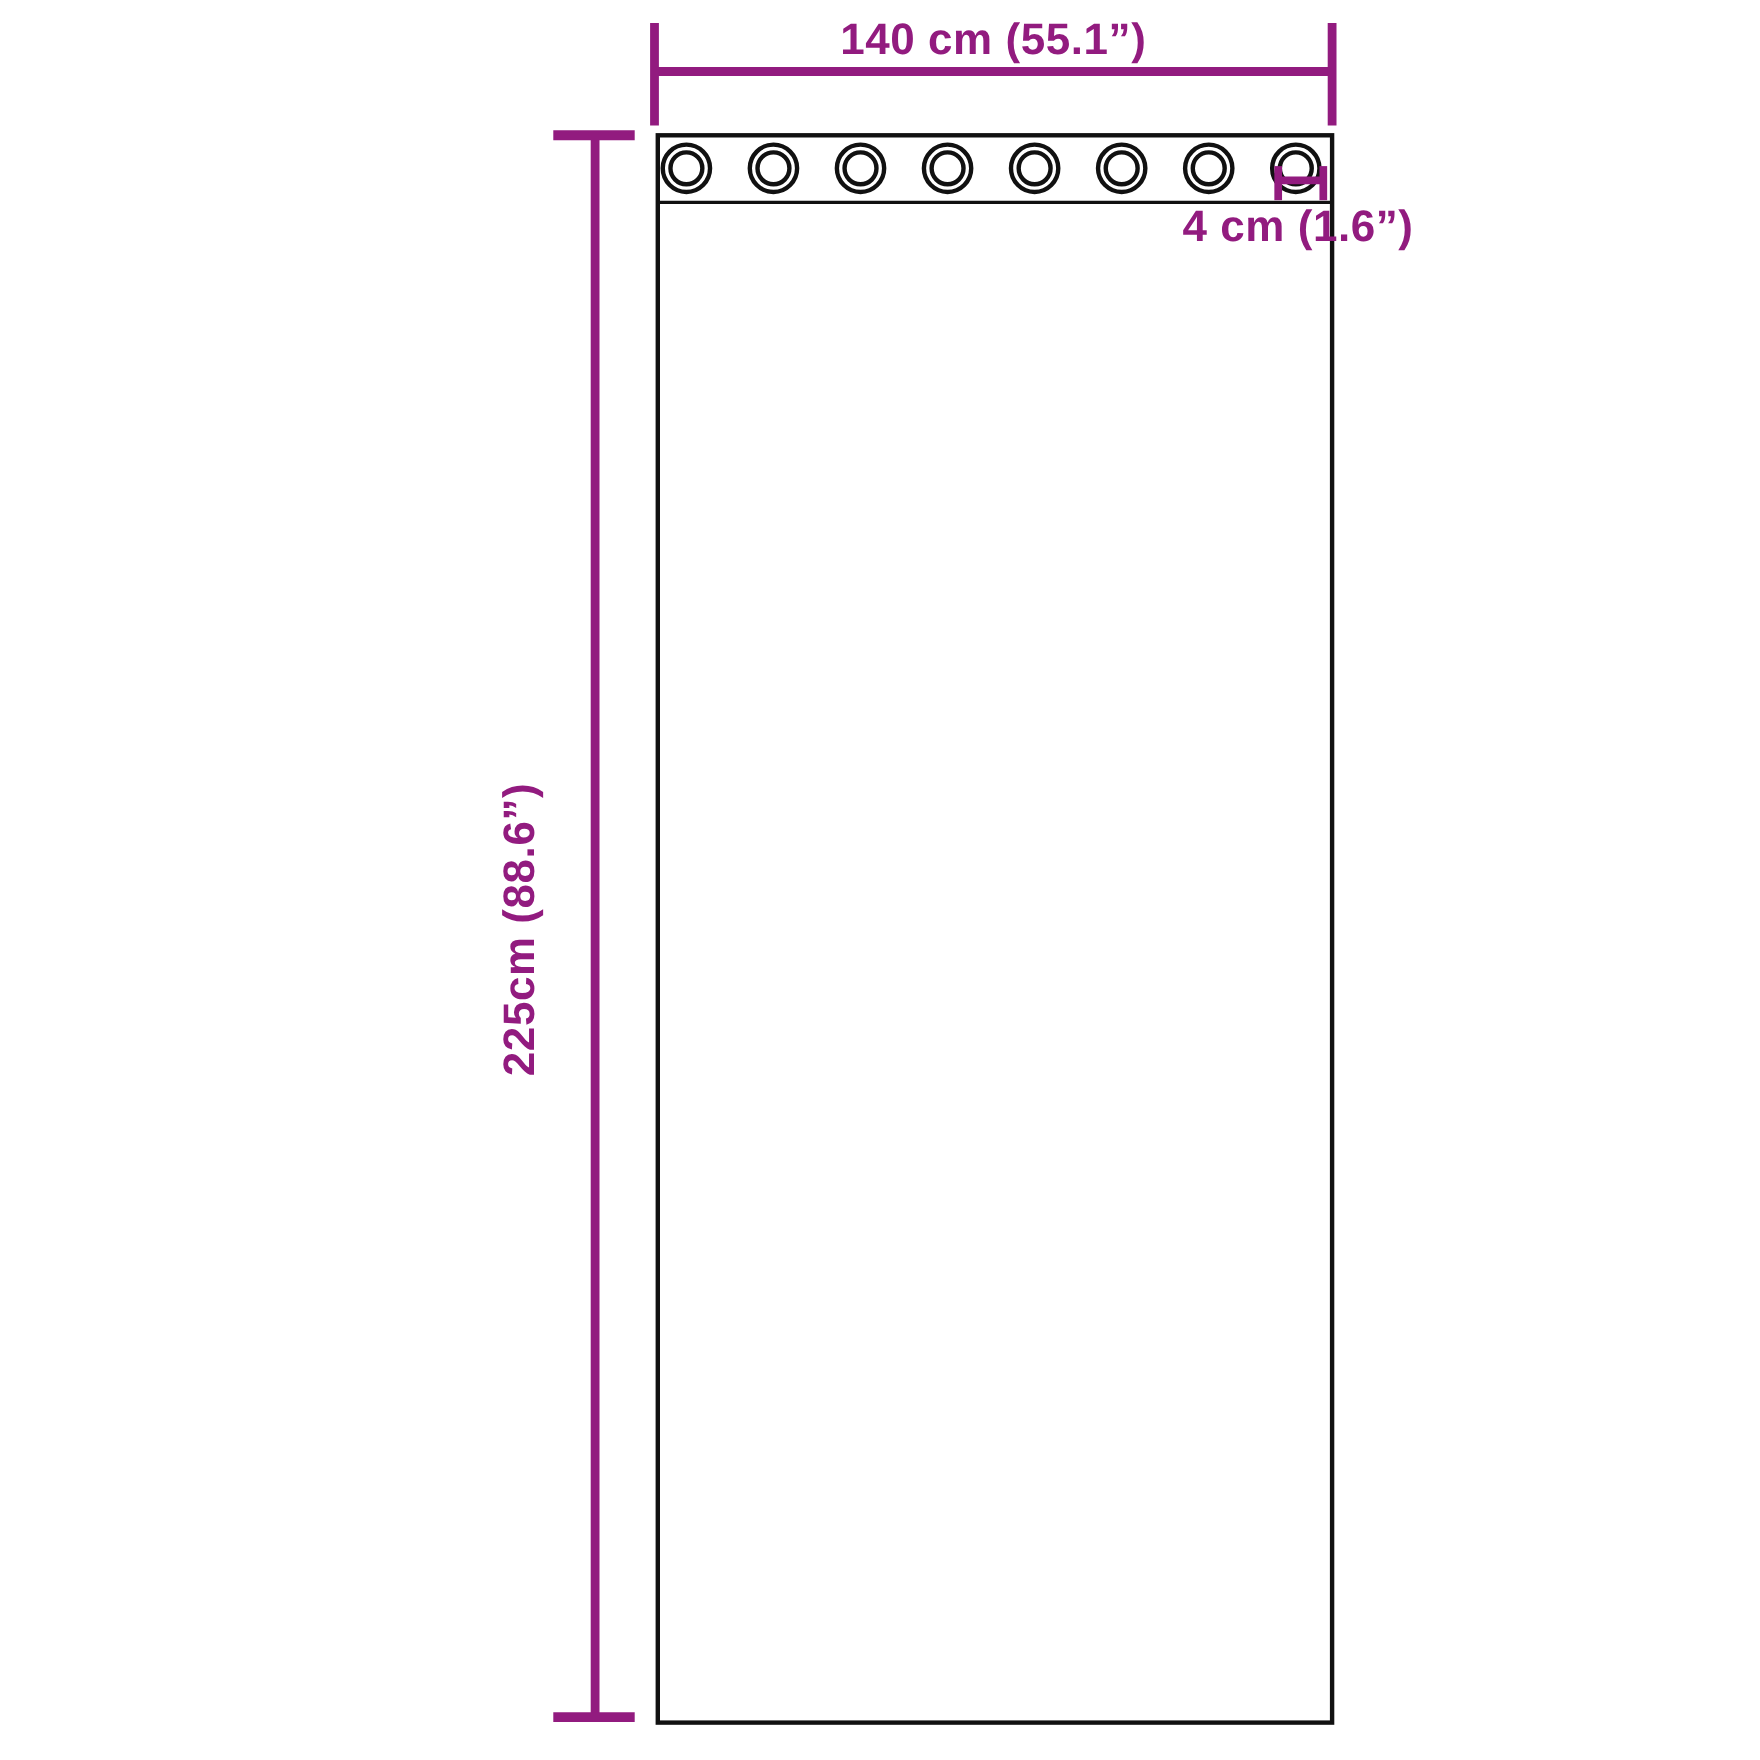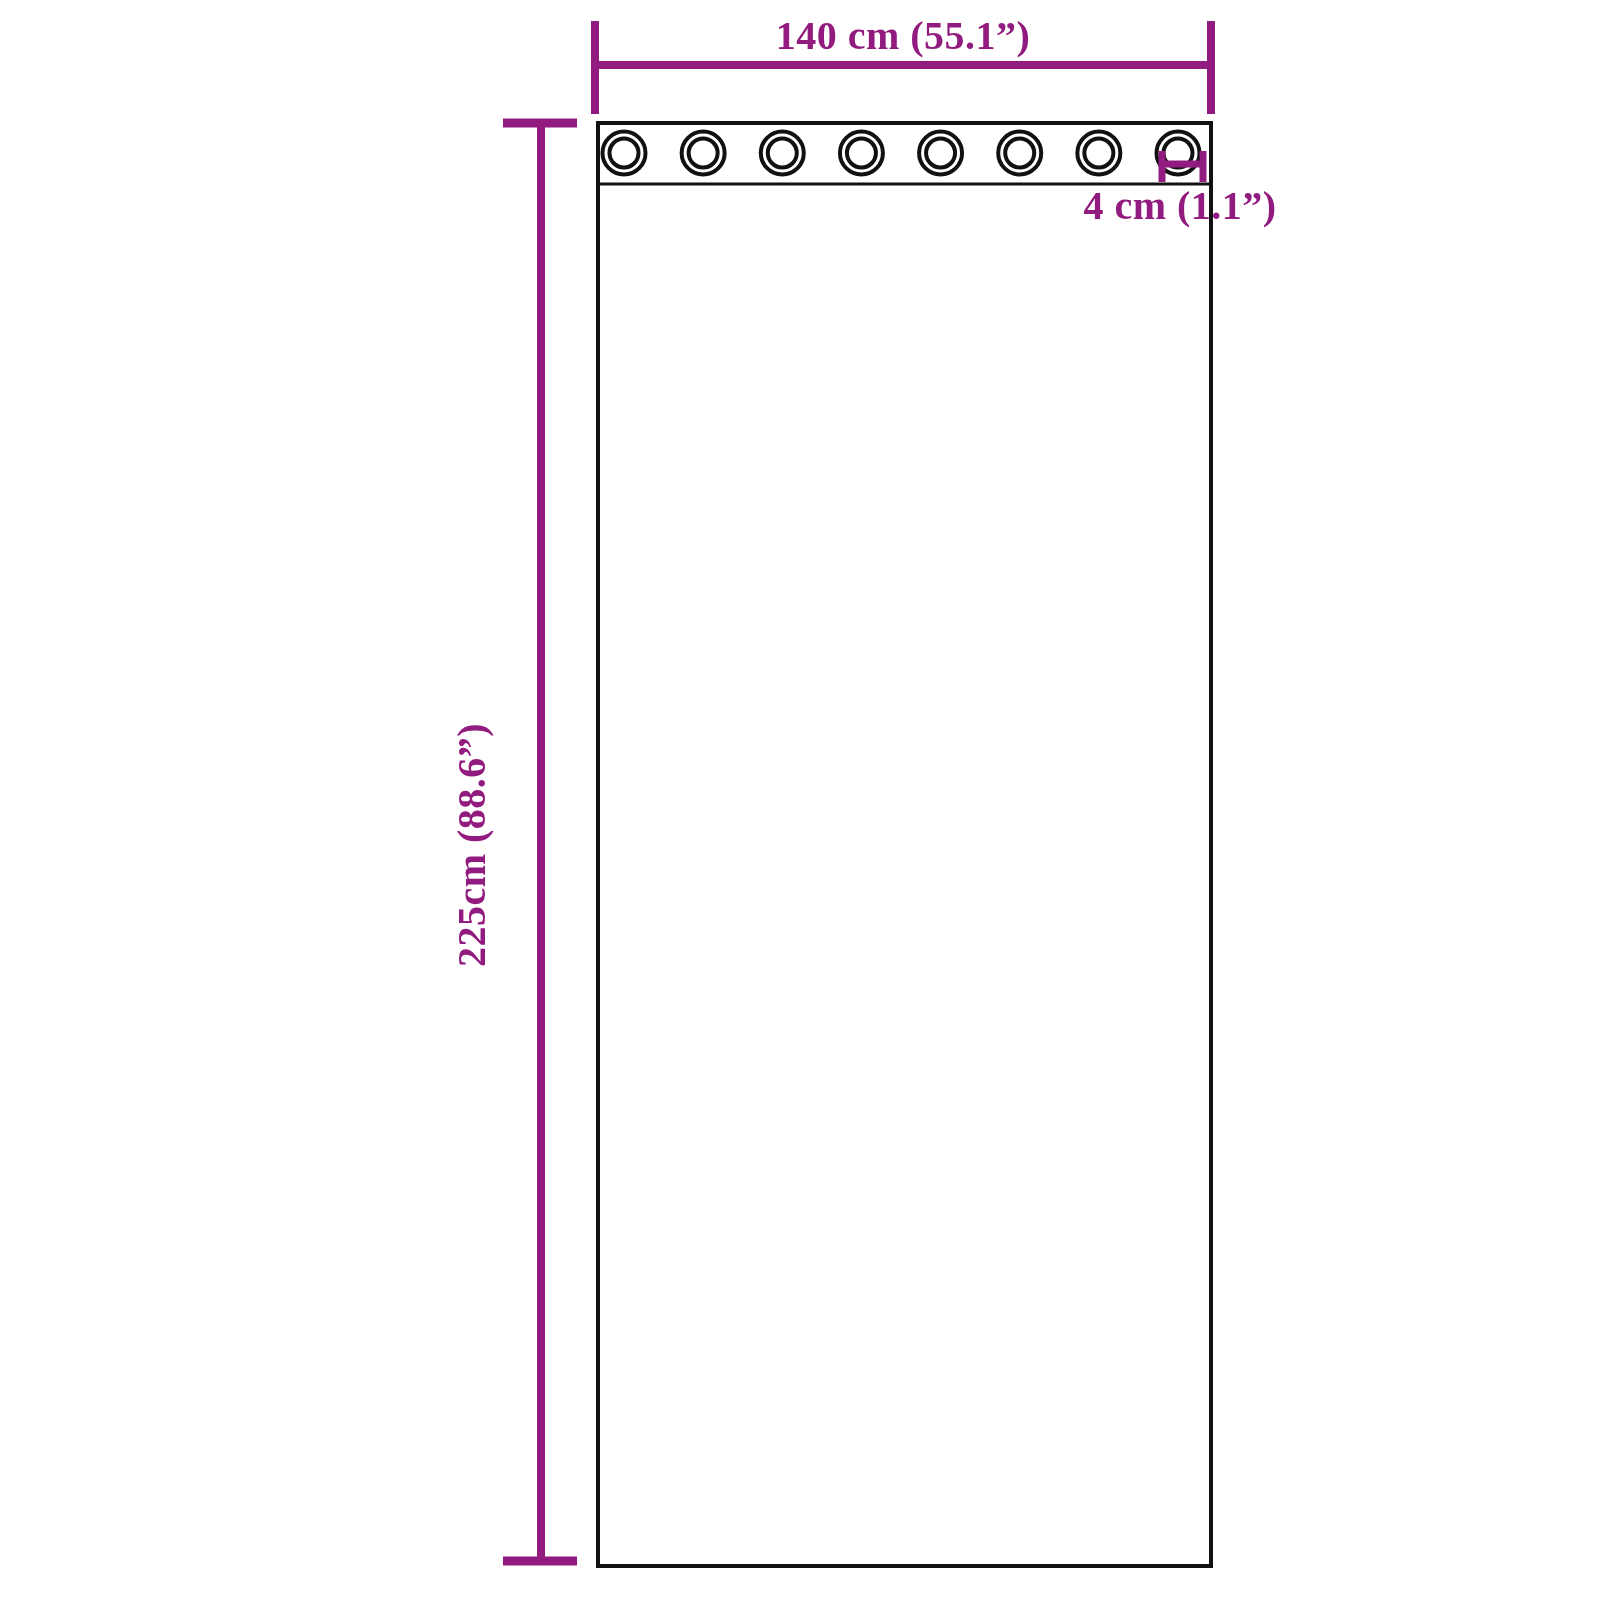--- a/index.html
+++ b/index.html
@@ -6,21 +6,21 @@
     margin: 0;
     padding: 0;
     background: #ffffff;
   }
   .canvas {
     position: relative;
     width: 1600px;
     height: 1600px;
     background: #ffffff;
     overflow: hidden;
-    font-family: Liberation Serif, serif;
+    font-family: Liberation Sans, sans-serif;
     border-radius: 14px;
   }
   .canvas svg {
     position: absolute;
     left: 0;
     top: 0;
   }
   .dim-label {
     position: absolute;
     color: #921B7F;
@@ -110,14 +110,14 @@
       <line x1="1162" y1="164" x2="1203" y2="164" stroke-width="7"></line>
       <line x1="1162" y1="151" x2="1162" y2="182" stroke-width="7"></line>
       <line x1="1203" y1="151" x2="1203" y2="182" stroke-width="7"></line>
     </g>
   </svg>
 
   <div class="dim-label dim-label-width">140 cm (55.1”)</div>
 
   <div class="dim-label dim-label-height">225cm (88.6”)</div>
 
-  <div class="dim-label dim-label-grommet">4 cm (1.1”)</div>
+  <div class="dim-label dim-label-grommet">4 cm (1.6”)</div>
 </div>
 
 </body></html>

